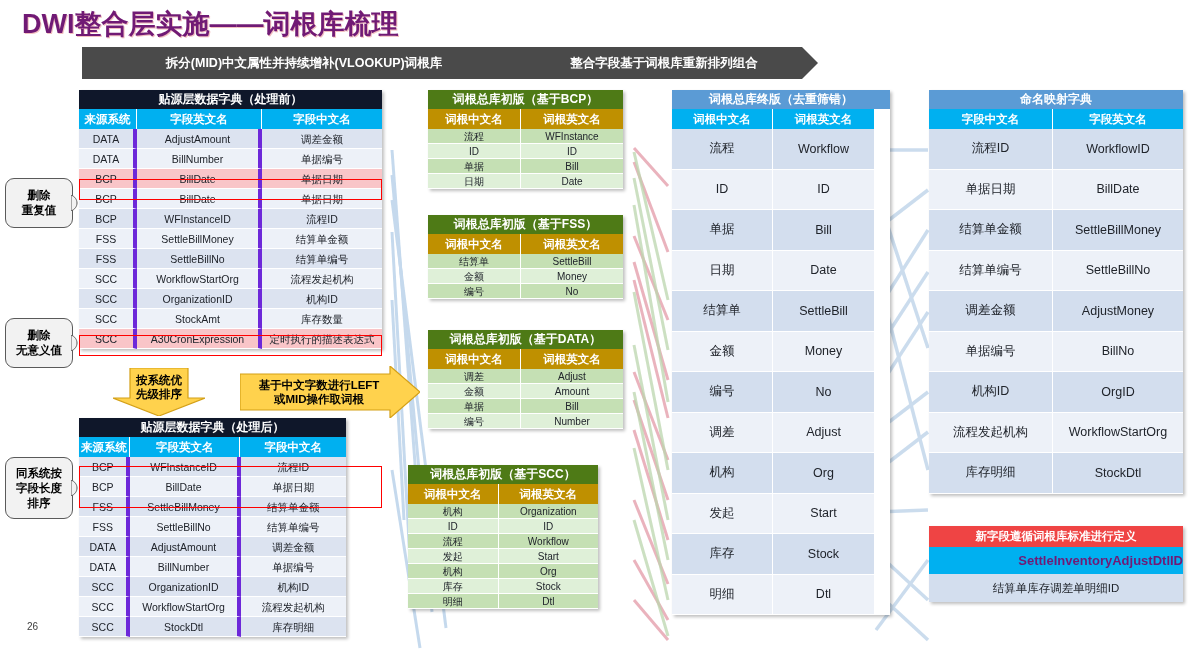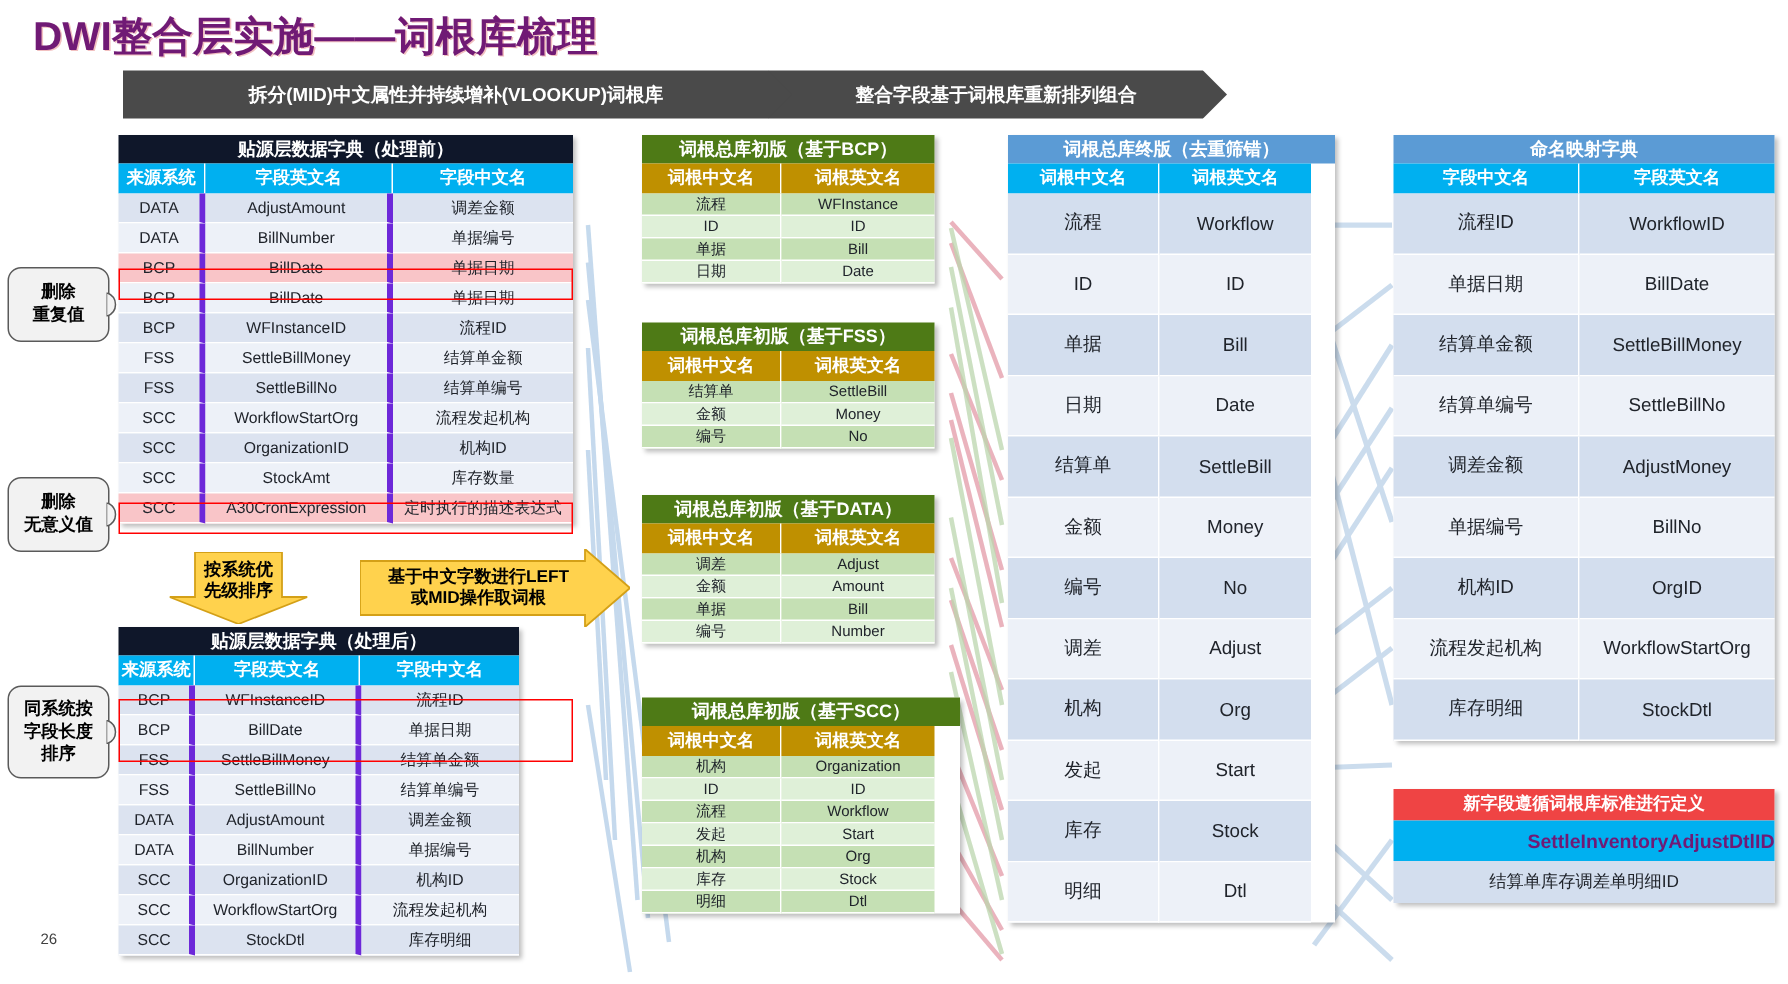--- a/index.html
+++ b/index.html
@@ -443,21 +443,21 @@
           <div class="g-cn">单据</div>
           <div class="g-en">Bill</div>
         </div>
         <div class="row o">
           <div class="g-cn">编号</div>
           <div class="g-en">Number</div>
         </div>
       </div>
   </div>
 
-  <div class="card green" style="left:428px;top:465px;width:212px;">
+  <div class="card green" style="left:408px;top:465px;width:190px;">
     <div class="ttl">词根总库初版（基于SCC）</div>
     <div class="hdr">
       <div class="g-cn">词根中文名</div>
       <div class="g-en">词根英文名</div>
     </div>
     <div>
         <div class="row e">
           <div class="g-cn">机构</div>
           <div class="g-en">Organization</div>
         </div>

